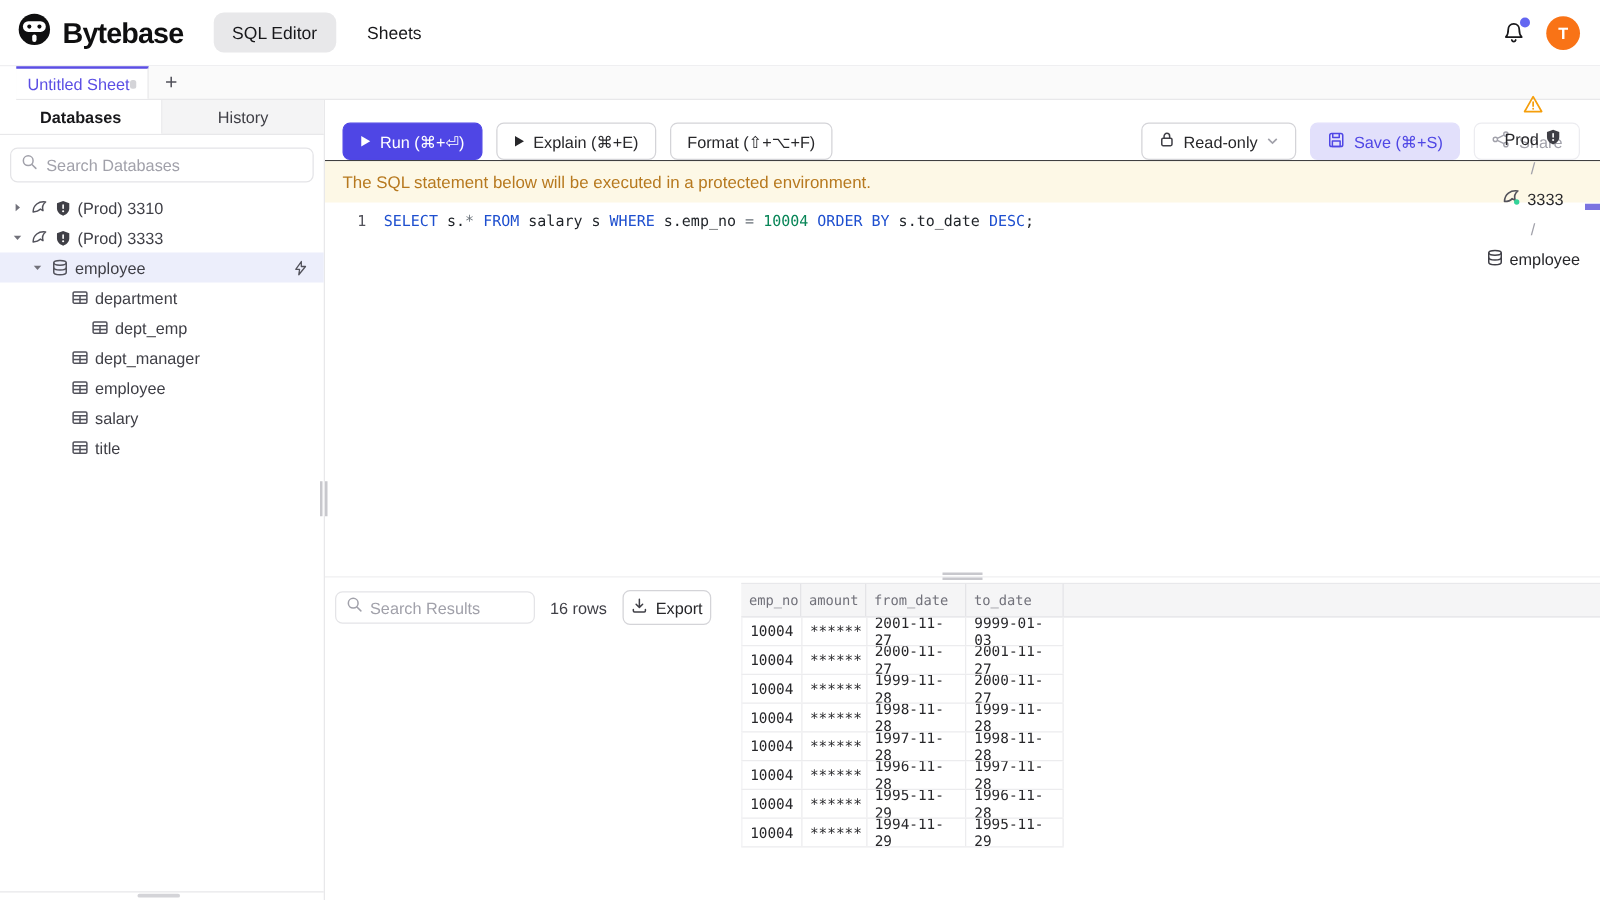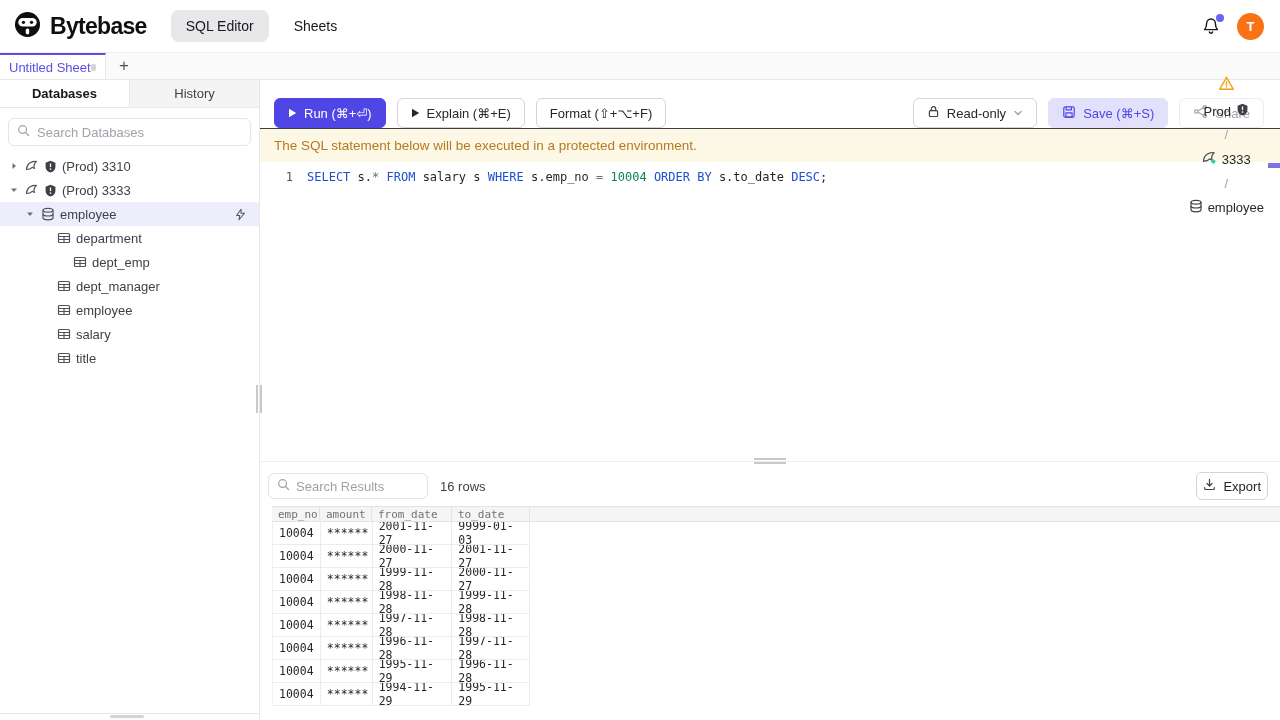--- a/index.html
+++ b/index.html
@@ -14,21 +14,21 @@
   .topnav { display:flex; align-items:center; margin-left:24px; gap:10px; }
   .nav-pill { padding:8px 15px; border-radius:8px; font-size:14px; font-weight:500; color:#18181b; }
   .nav-pill.active { background:#e8e8ea; }
   .top-right { margin-left:auto; display:flex; align-items:center; gap:16px; }
   .bell { position:relative; width:20px; height:20px; }
   .bell-dot { position:absolute; top:-2px; right:-3px; width:8px; height:8px; border-radius:50%; background:#6366f1; }
   .avatar { width:27px; height:27px; border-radius:50%; background:#f97316; color:#fff;
     display:flex; align-items:center; justify-content:center; font-size:13px; font-weight:700; }
 
   
-  .tabbar { height:27px; background:#fafafa; border-bottom:1px solid #e8e8ea; display:flex; align-items:stretch; }
+  .tabbar { height:27px; background:#fafafa; border-bottom:1px solid #e8e8ea; display:flex; align-items:stretch;margin-left:13px; }
   .sheet-tab { width:106px; background:#fff; border-top:2px solid #5b4ee4; border-right:1px solid #e8e8ea;
     display:flex; align-items:center; padding:0 9px; }
   .sheet-tab-label { font-size:13px; color:#5b4ee4; white-space:nowrap; }
   .unsaved-dot { width:7px; height:7px; border-radius:2px; background:#d4d4d8; margin-left:auto; }
   .tab-add { width:36px; display:flex; align-items:center; justify-content:center;
     color:#52525b; font-size:17px; font-weight:400; }
 
   
   .layout { display:flex; height:640px; }
 
@@ -83,28 +83,28 @@
   .tok-kw { color:#1e4fcf; } .tok-num { color:#098658; } .tok-op { color:#687078; } .tok-id { color:#1f2328; }
   .overview-mark { position:absolute; top:1px; right:0; width:12px; height:5px; background:#7b74e0; }
 
   
   .divider { height:5px; border-top:1px solid #efeff1; position:relative; background:#fff; }
   .h-drag { position:absolute; top:-4px; left:50%; transform:translateX(-50%); width:32px;
     display:flex; flex-direction:column; gap:2px; }
   .h-drag i { height:2px; background:#c8c8cd; }
 
   
-  .results { height:254px; display:flex; flex-direction:column; }
+  .results { height:254px; display:flex; flex-direction:row; }
   .res-toolbar { height:40px; display:flex; align-items:center; gap:12px; padding:0 12px 0 8px; flex:none; }
   .res-search { width:160px; height:26px; border:1px solid #e4e4e7; border-radius:6px;
     display:flex; align-items:center; gap:6px; padding:0 8px; }
   .res-count { font-size:13px; color:#3f3f46; }
   .btn-export { margin-left:auto; height:28px; padding:0 6px; }
   .grid { flex:1; overflow:hidden; padding-left:12px; }
-  .thead { height:16px; display:flex; background:#f5f5f6; border-top:1px solid #e4e4e7;
+  .thead { height:28px; display:flex; background:#f5f5f6; border-top:1px solid #e4e4e7;
     border-bottom:1px solid #e4e4e7; font-family:"DejaVu Sans Mono", monospace;
     font-size:11px; color:#71717a; margin-right:0; }
   .th { display:flex; align-items:center; padding:0 6px; border-right:1px solid #e4e4e7; }
   .thead .th-fill { flex:1; }
   .trow { height:23px; display:flex; border-bottom:1px solid #ececee; width:258px;
     border-left:1px solid #f1f1f3; font-family:"DejaVu Sans Mono", monospace; font-size:11.5px; color:#27272a; }
   .td { display:flex; align-items:center; padding:0 6px; border-right:1px solid #ececee; overflow:hidden; }
   .c0 { width:48px; } .c1 { width:52px; } .c2 { width:80px; } .c3 { width:78px; }
 </style>
 </head>

